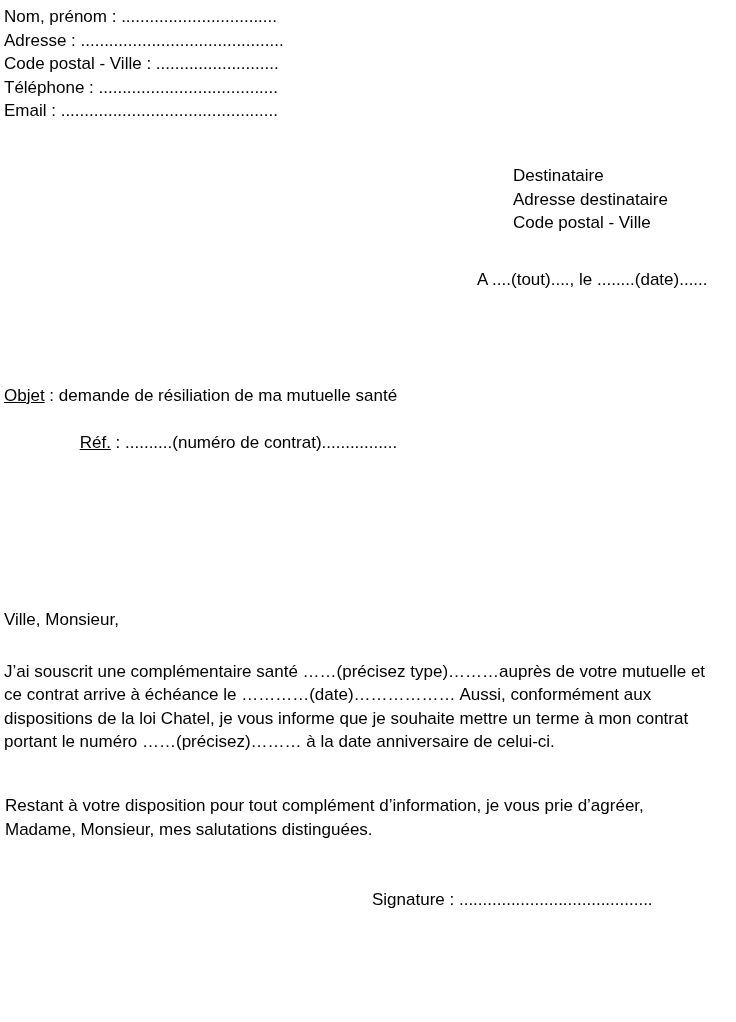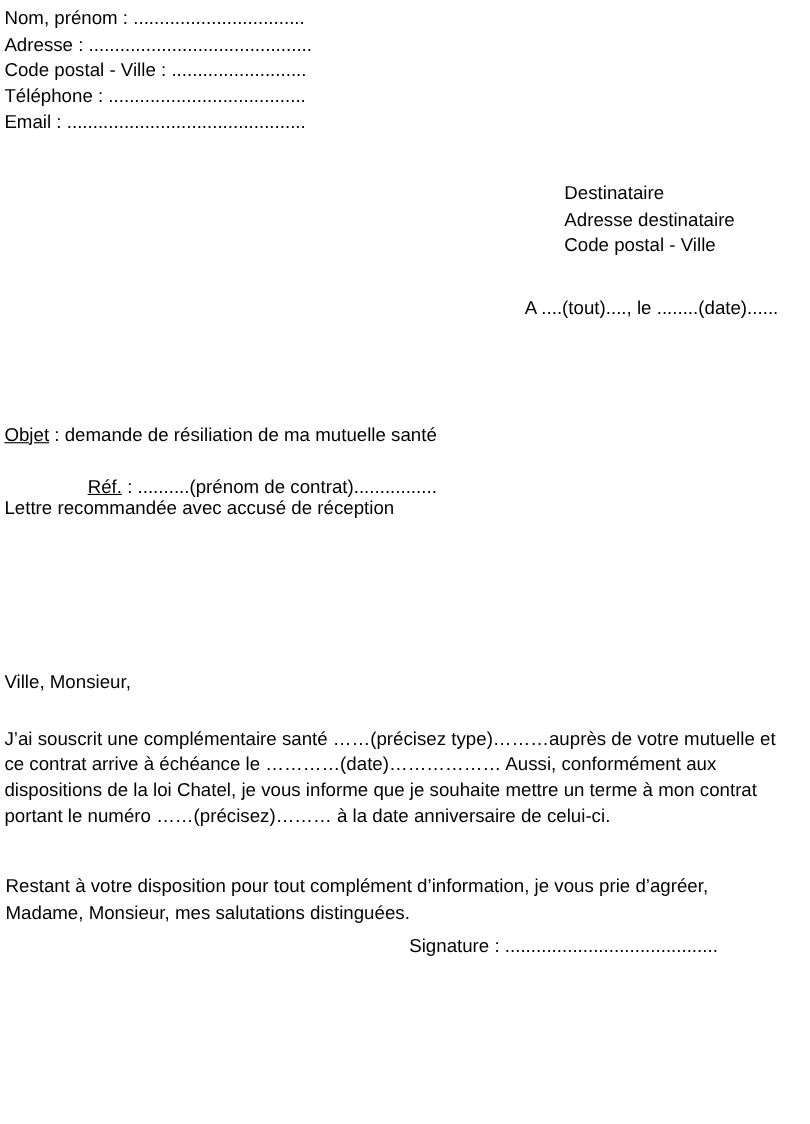--- a/index.html
+++ b/index.html
@@ -24,21 +24,21 @@
     white-space: pre-line;
   }
   .sender-block     { top: 5px;   left: 4px; }
   .recipient-block  { top: 164px; left: 477px; margin-left: 36px; }
   .place-date-line  { top: 268px; left: 477px; white-space: pre; }
   .subject-block    { top: 360px; left: 4px; text-align: right; }
   .mailing-notice   { top: 450px; left: 4px; }
   .salutation       { top: 608px; left: 4px; }
   .body-paragraph-1 { top: 660px; left: 4px; width: 732px; line-height: 23.3px; }
   .body-paragraph-2 { top: 773px; left: 5px; width: 732px; margin-top: 21px; }
-  .signature-line   { top: 848px; left: 372px; white-space: pre; }
+  .signature-line   { top: 888px; left: 372px; white-space: pre; }
   .u-label { text-decoration: underline; }
   .line { white-space: pre; }
 </style>
 </head>
 <body>
 
 <div class="letter-page">
 
   <div class="block sender-block">Nom, prénom : .................................
 Adresse : ...........................................
@@ -47,24 +47,23 @@
 Email : ..............................................</div>
 
   <div class="block recipient-block">Destinataire
 Adresse destinataire
 Code postal - Ville</div>
 
   <div class="block place-date-line">A ....(tout)...., le ........(date)......</div>
 
   <div class="block subject-block">
     <div class="line"><span class="u-label">Objet</span><span> : demande de résiliation de ma mutuelle santé</span></div>
-    <div class="line"><span class="u-label">Réf.</span><span> : ..........(prénom de contrat)................</span></div>
+    <div class="line"><span class="u-label">Réf.</span><span> : ..........(numéro de contrat)................</span></div>
   </div>
 
-  <div class="block mailing-notice">Lettre recommandée avec accusé de réception</div>
 
   <div class="block salutation">Ville, Monsieur,</div>
 
   <div class="block body-paragraph-1">J’ai souscrit une complémentaire santé ……(précisez type)………auprès de votre mutuelle et
 ce contrat arrive à échéance le …………(date)……………… Aussi, conformément aux
 dispositions de la loi Chatel, je vous informe que je souhaite mettre un terme à mon contrat
 portant le numéro ……(précisez)……… à la date anniversaire de celui-ci.</div>
 
   <div class="block body-paragraph-2">Restant à votre disposition pour tout complément d’information, je vous prie d’agréer,
 Madame, Monsieur, mes salutations distinguées.</div>

